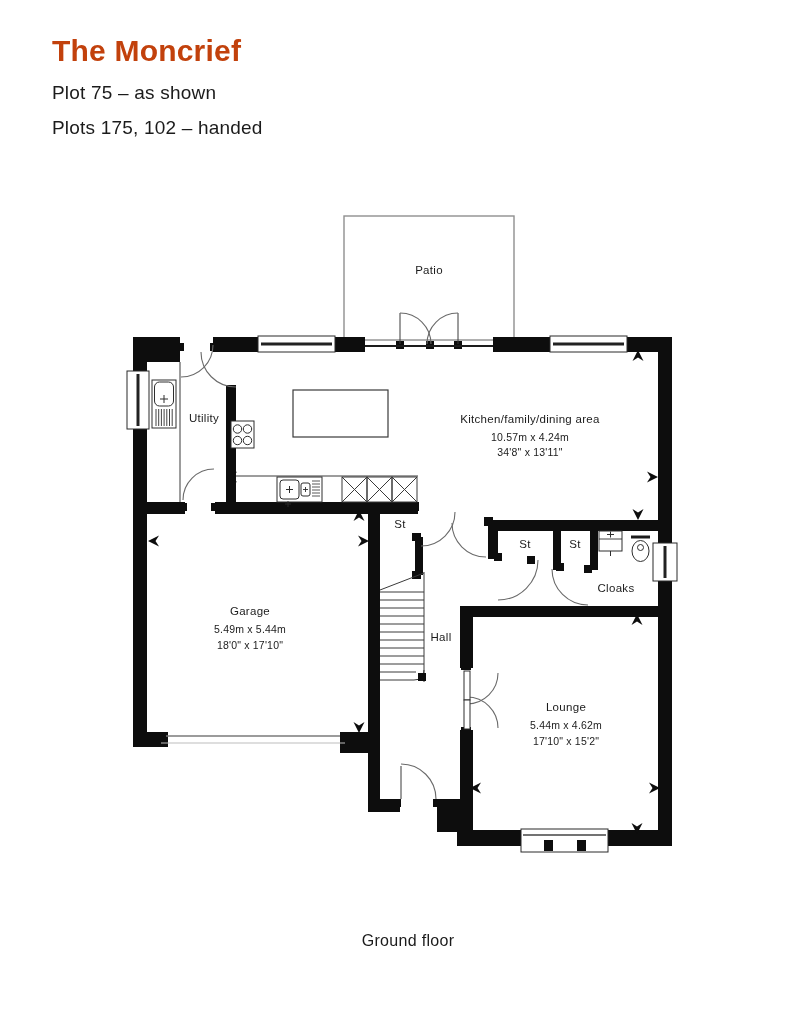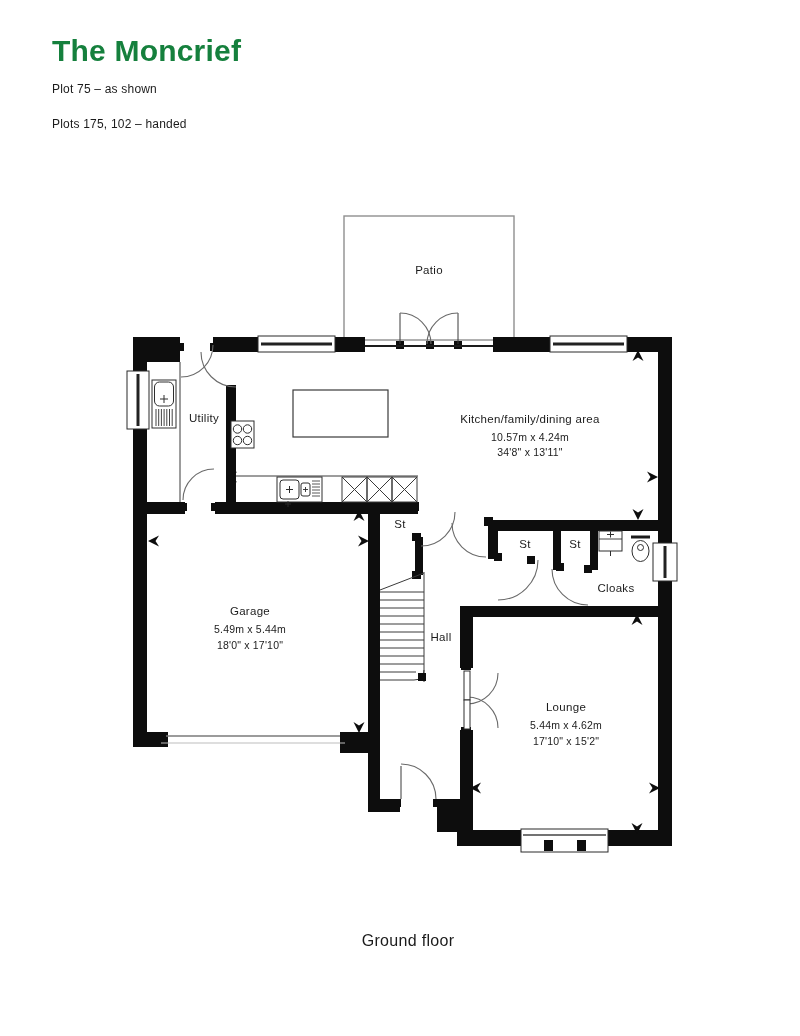--- a/index.html
+++ b/index.html
@@ -1,38 +1,38 @@
 <!DOCTYPE html>
 <html><head>
 <meta charset="utf-8">
 <style>
   html,body{margin:0;padding:0;background:#ffffff;}
   #page{position:relative;width:800px;height:1036px;background:#ffffff;overflow:hidden;
         font-family:"Liberation Sans", sans-serif;color:#1b1b1b;}
   .title{position:absolute;left:52px;top:34px;font-size:30px;font-weight:bold;letter-spacing:.2px;}
-  .sub{position:absolute;left:52px;font-size:12px;letter-spacing:.2px;}
+  .sub{position:absolute;left:52px;font-size:19px;letter-spacing:.2px;}
   .sub1{top:82px;}
   .sub2{top:117px;}
   .floorcap{position:absolute;left:8px;top:932px;width:800px;text-align:center;font-size:16px;letter-spacing:.3px;}
   svg text{font-family:"Liberation Sans", sans-serif;fill:#1b1b1b;}
   .room{font-size:11.5px;letter-spacing:.3px;}
   .dim{font-size:10.5px;letter-spacing:.2px;}
   .wall{fill:#0d0d0d;stroke:none;}
   .thin{stroke:#3a3a3a;stroke-width:1;fill:none;}
   .fix{stroke:#2e2e2e;stroke-width:1;fill:#ffffff;}
   .arc{stroke:#6a6a6a;stroke-width:1.1;fill:none;}
   .win{fill:#ffffff;stroke:#2a2a2a;stroke-width:1;}
   .arrow{fill:#0d0d0d;}
 </style>
 </head>
 <body>
 
 <div id="page">
 
-  <div class="title" style="color:#15803d;">The Moncrief</div>
+  <div class="title" style="color:#c2410c;">The Moncrief</div>
   <div class="sub sub1">Plot 75 – as shown</div>
   <div class="sub sub2">Plots 175, 102 – handed</div>
 
   <svg width="800" height="1036" viewBox="0 0 800 1036">
 
     <g>
       <rect x="344" y="216" width="170" height="124" fill="#ffffff" stroke="#8f8f8f" stroke-width="1.4"></rect>
     </g>
 
     <g>

